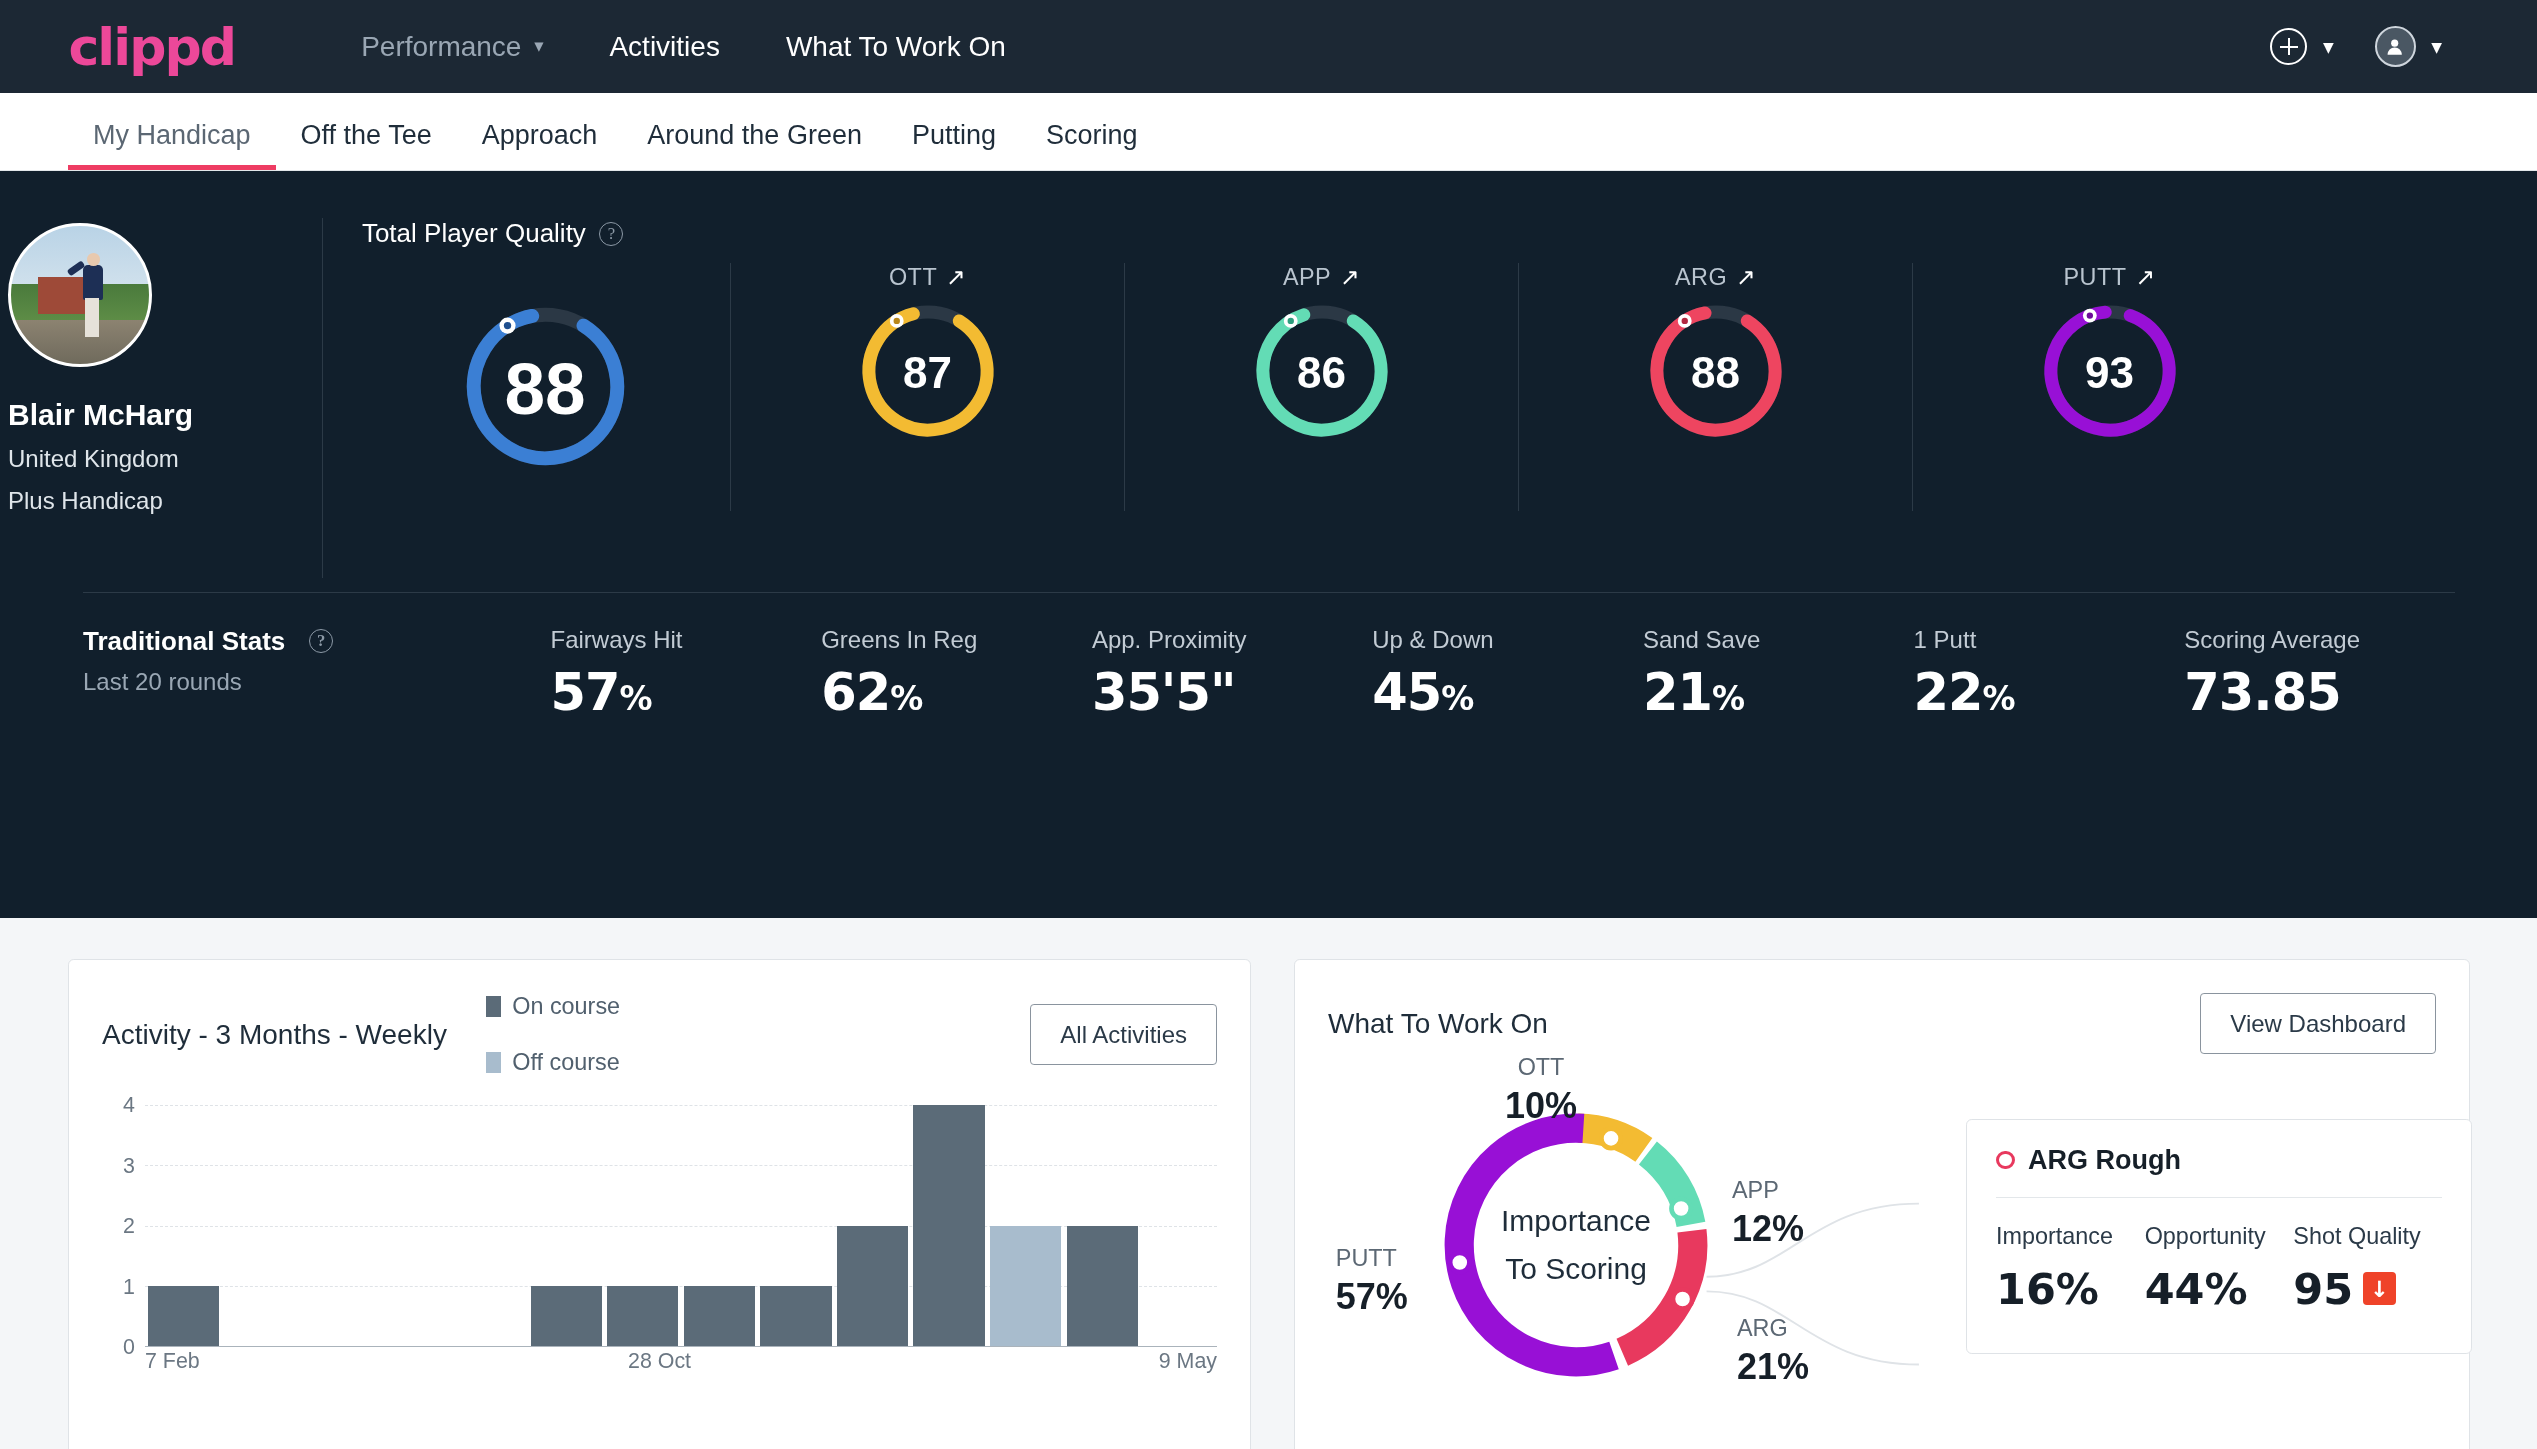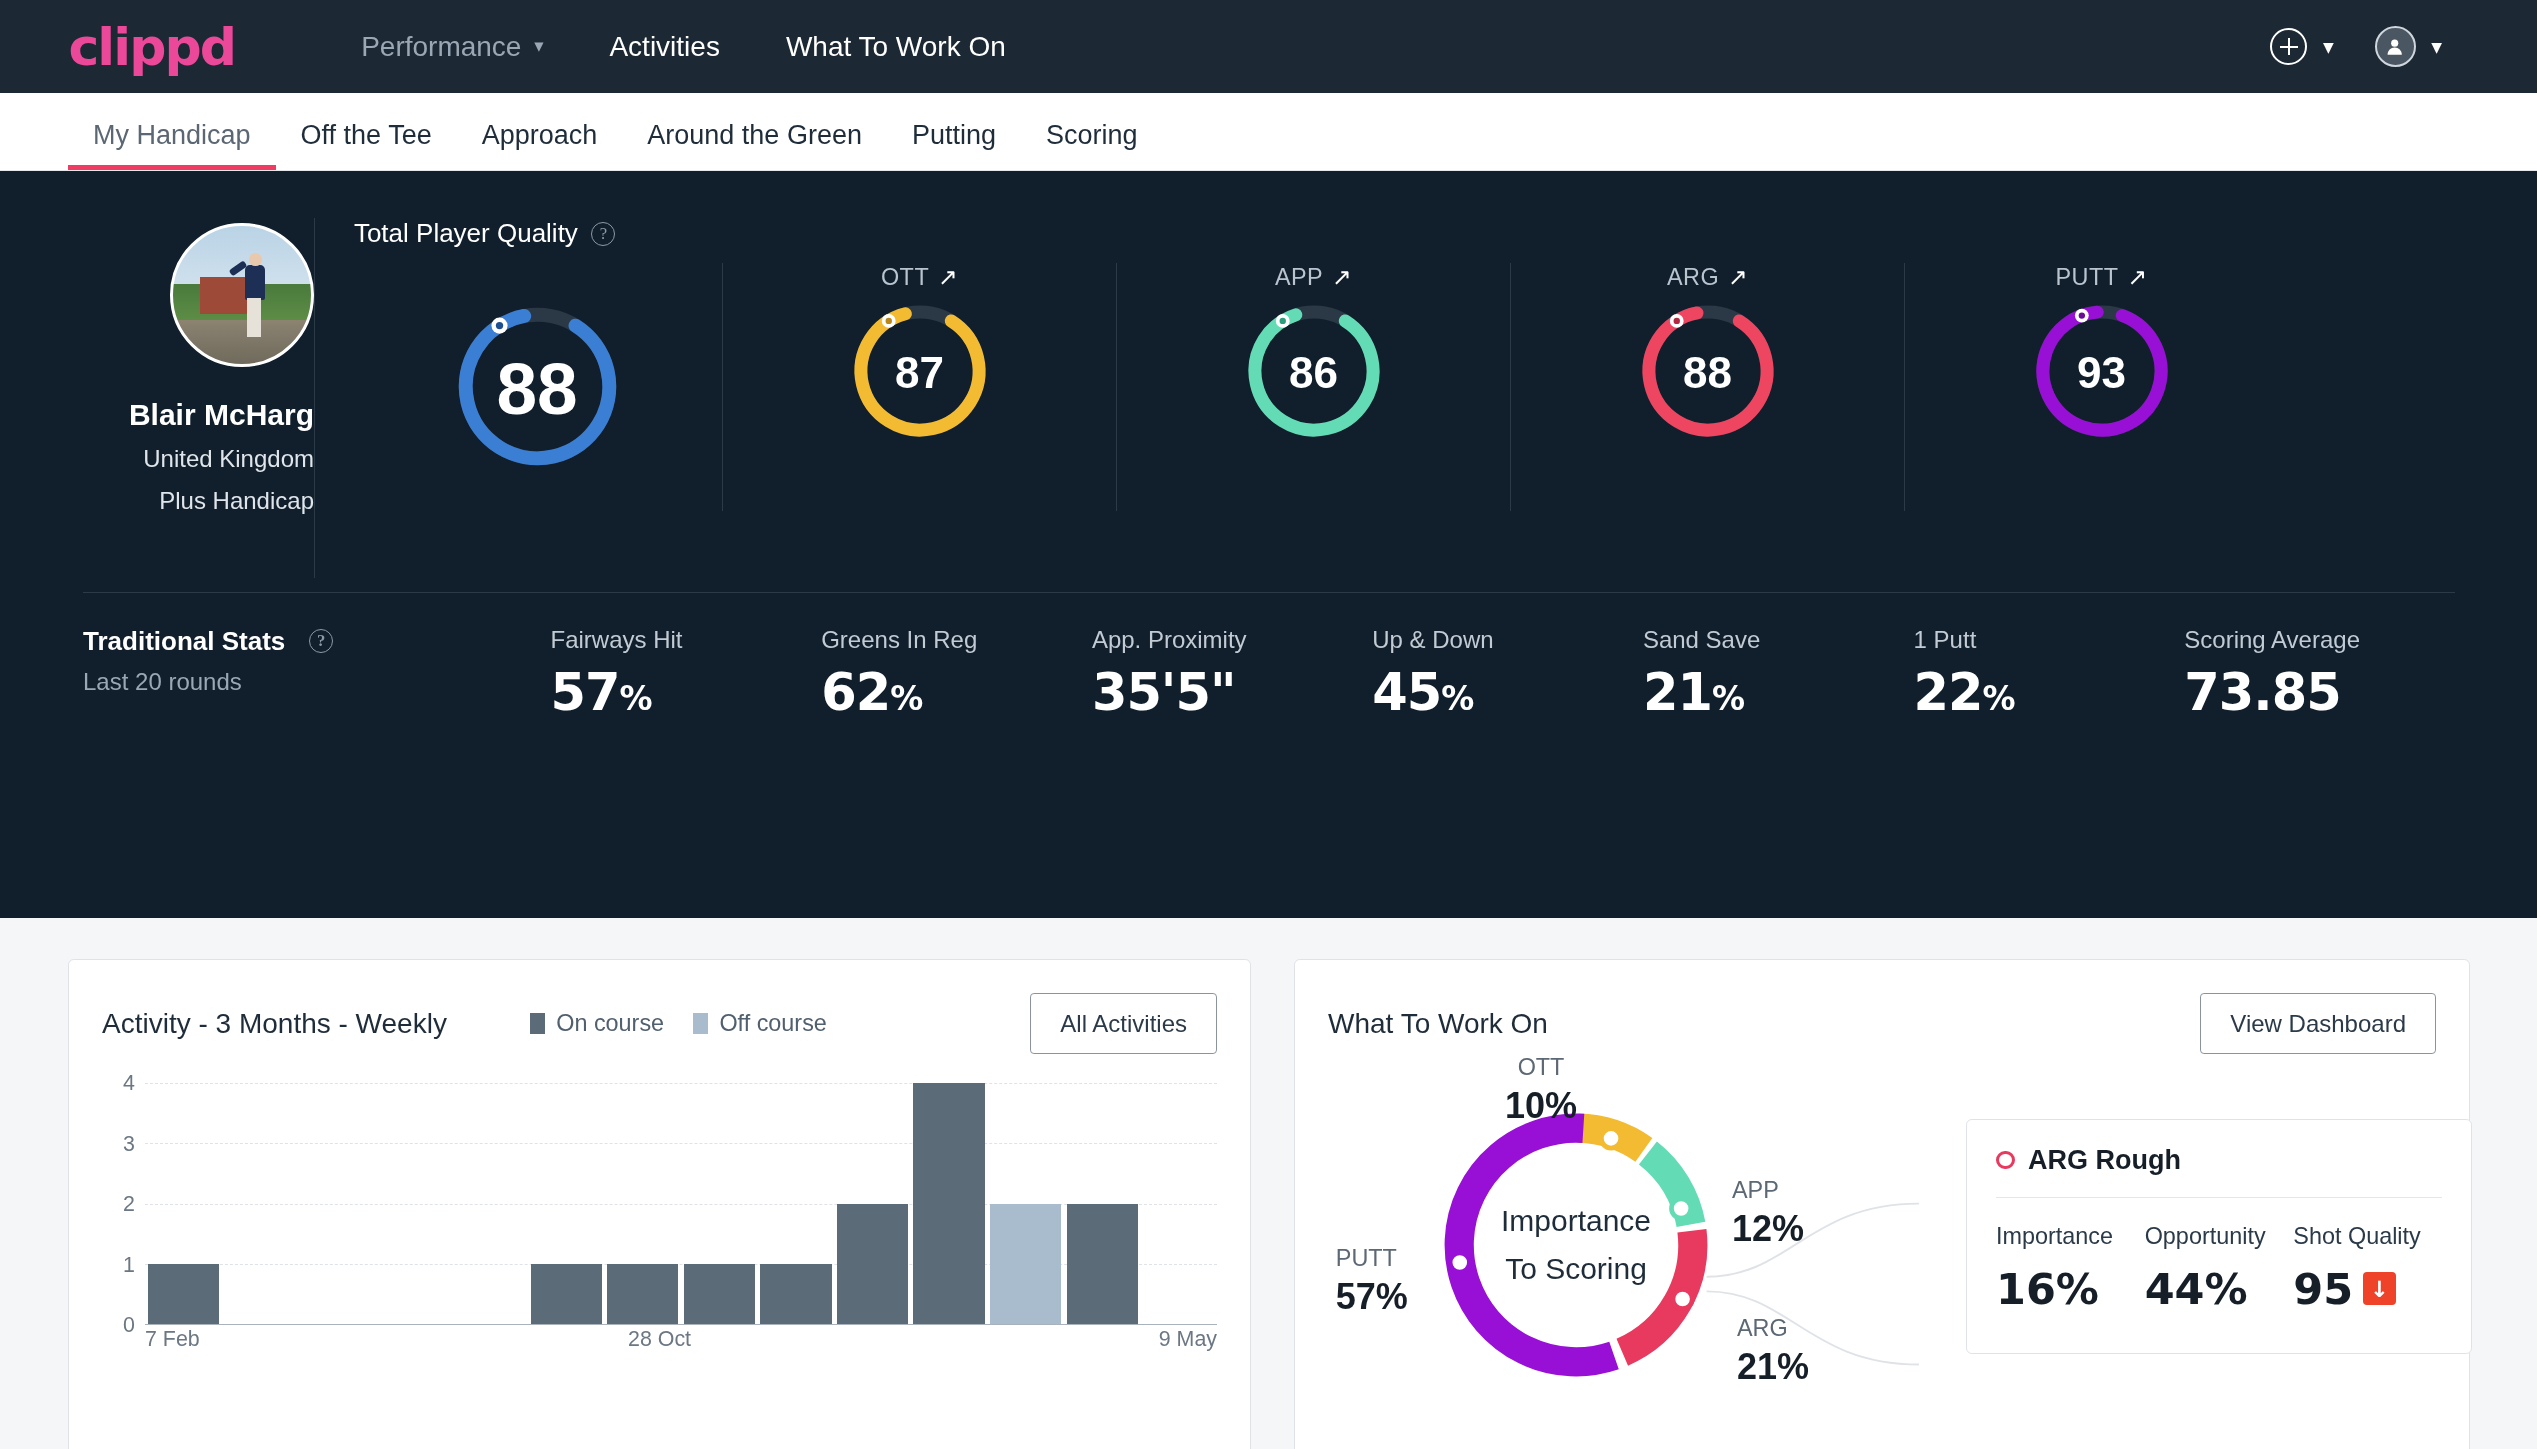--- a/index.html
+++ b/index.html
@@ -62,22 +62,22 @@
     content: ""; position: absolute; left: 0; right: 0; bottom: 0;
     height: 4.9px; background: #ee3c63;
   }
 
   
   .darkpanel { background: #111f2c; padding: 0; position: relative; height: 747px; }
   .topsection { display: flex; padding: 47px 0 0 0; }
 
   .profile {
     width: 315px; display: flex; flex-direction: column;
-    align-items: flex-end; padding-top: 4.9px;
-    border-right: 1px solid #2c3a47; margin-left: 0; height: 360px;
+    align-items: flex-start; padding-top: 4.9px;
+    border-right: 1px solid #2c3a47; margin-left: 8px; height: 360px;
   }
   .pfp {
     width: 144px; height: 144px; border-radius: 50%;
     border: 3.9px solid #ffffff; overflow: hidden; position: relative;
     background: linear-gradient(#b9d3e6 0%, #cfe0ec 42%, #4a7a3c 42%, #5d8c46 68%, #8c8371 68%, #6f6a5c 100%);
   }
   .pfp .bldg {
     position:absolute; left:27px; top:51px; width:51px; height:37px;
     background:#9e4a38;
   }
@@ -158,21 +158,21 @@
     height: 611px;
   }
   .card {
     background:#ffffff; border:1px solid #dfe3e7; border-radius: 5.8px;
     padding: 33px 33px 19.5px 33px;
   }
   .card.left { width: 1183px; }
   .card.right { flex:1; }
   .cardhead { display:flex; align-items:center; }
   .cardtitle { font-size: 28px; color:#1f2d3a; font-weight: 500; }
-  .legend { display:flex; gap: 29px; margin-left: 83px; }
+  .legend { display:flex; gap: 29px; margin-left: 39px; flex-direction: column; }
   .legitem { display:flex; align-items:center; gap:11.7px; font-size:23.4px; color:#51606e;}
   .swatch { width:14.6px; height:21.4px; }
   .btn {
     margin-left:auto; border:1px solid #8a949e; background:#fff;
     font-size: 24px; color:#2b3a48; padding: 15.6px 29px; border-radius:3.9px;
     cursor:pointer; font-family:"Liberation Sans",sans-serif;
   }
 
   
   .chartwrap { margin-top: 29px; position:relative; height: 273px; }

